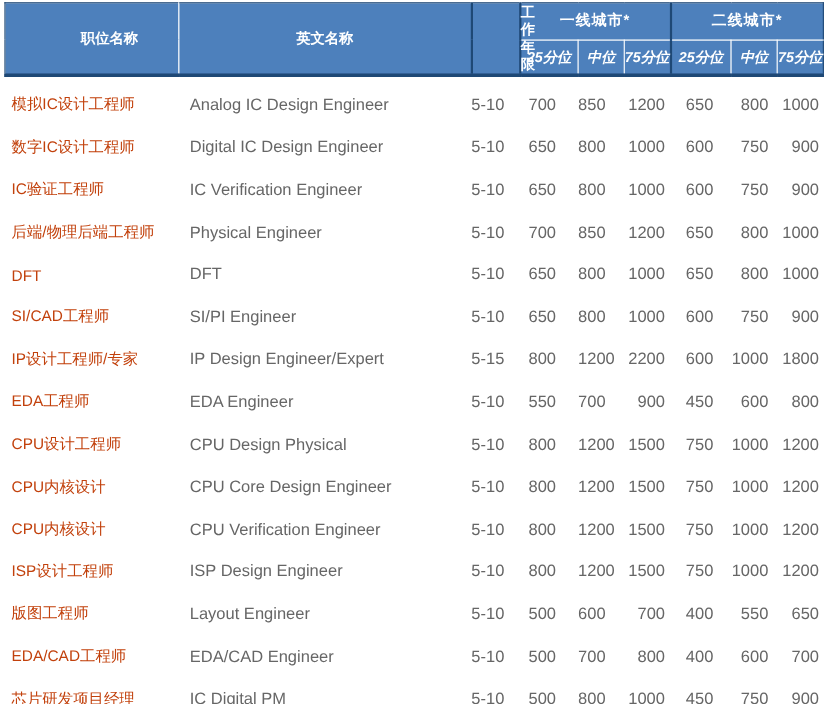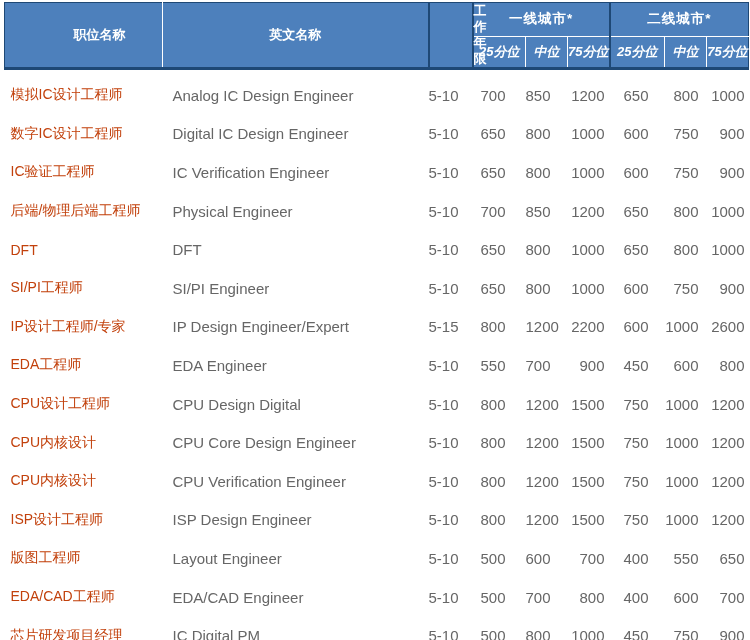--- a/index.html
+++ b/index.html
@@ -146,55 +146,55 @@
         <td class="en">DFT</td>
         <td class="yr">5-10</td>
         <td class="num a25">650</td>
         <td class="num a50">800</td>
         <td class="num a75">1000</td>
         <td class="num b25">650</td>
         <td class="num b50">800</td>
         <td class="num b75">1000</td>
       </tr>
       <tr>
-        <td class="pos">SI/PI工程师</td>
+        <td class="pos">SI/CAD工程师</td>
         <td class="en">SI/PI Engineer</td>
         <td class="yr">5-10</td>
         <td class="num a25">650</td>
         <td class="num a50">800</td>
         <td class="num a75">1000</td>
         <td class="num b25">600</td>
         <td class="num b50">750</td>
         <td class="num b75">900</td>
       </tr>
       <tr>
         <td class="pos">IP设计工程师/专家</td>
         <td class="en">IP Design Engineer/Expert</td>
         <td class="yr">5-15</td>
         <td class="num a25">800</td>
         <td class="num a50">1200</td>
         <td class="num a75">2200</td>
         <td class="num b25">600</td>
         <td class="num b50">1000</td>
-        <td class="num b75">2600</td>
+        <td class="num b75">1800</td>
       </tr>
       <tr>
         <td class="pos">EDA工程师</td>
         <td class="en">EDA  Engineer</td>
         <td class="yr">5-10</td>
         <td class="num a25">550</td>
         <td class="num a50">700</td>
         <td class="num a75">900</td>
         <td class="num b25">450</td>
         <td class="num b50">600</td>
         <td class="num b75">800</td>
       </tr>
       <tr>
         <td class="pos">CPU设计工程师</td>
-        <td class="en">CPU Design Digital</td>
+        <td class="en">CPU Design Physical</td>
         <td class="yr">5-10</td>
         <td class="num a25">800</td>
         <td class="num a50">1200</td>
         <td class="num a75">1500</td>
         <td class="num b25">750</td>
         <td class="num b50">1000</td>
         <td class="num b75">1200</td>
       </tr>
       <tr>
         <td class="pos">CPU内核设计</td>

